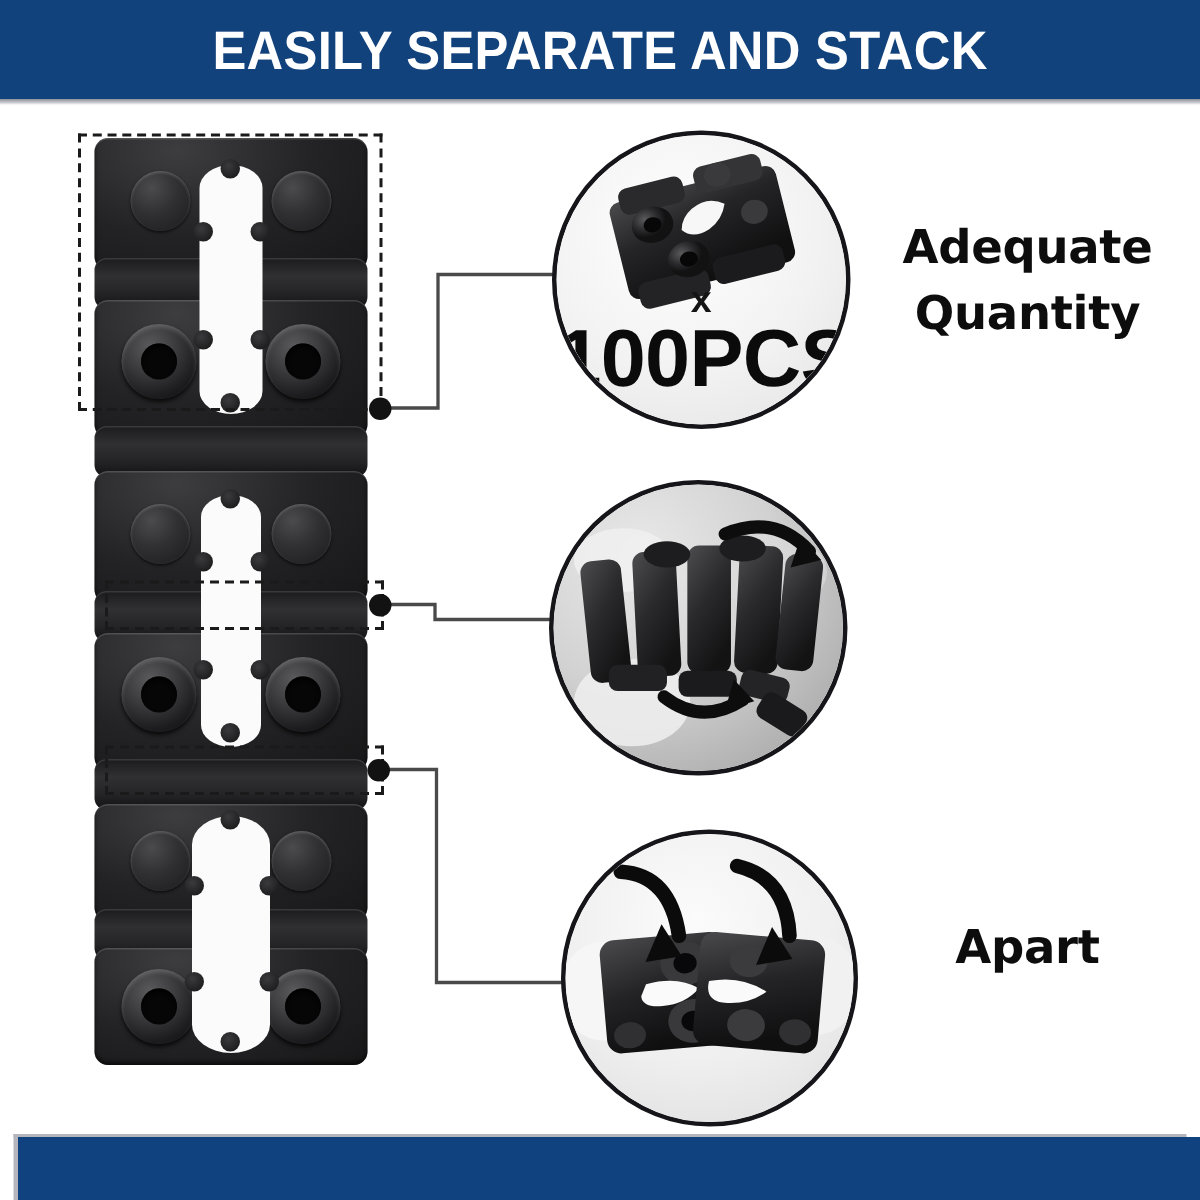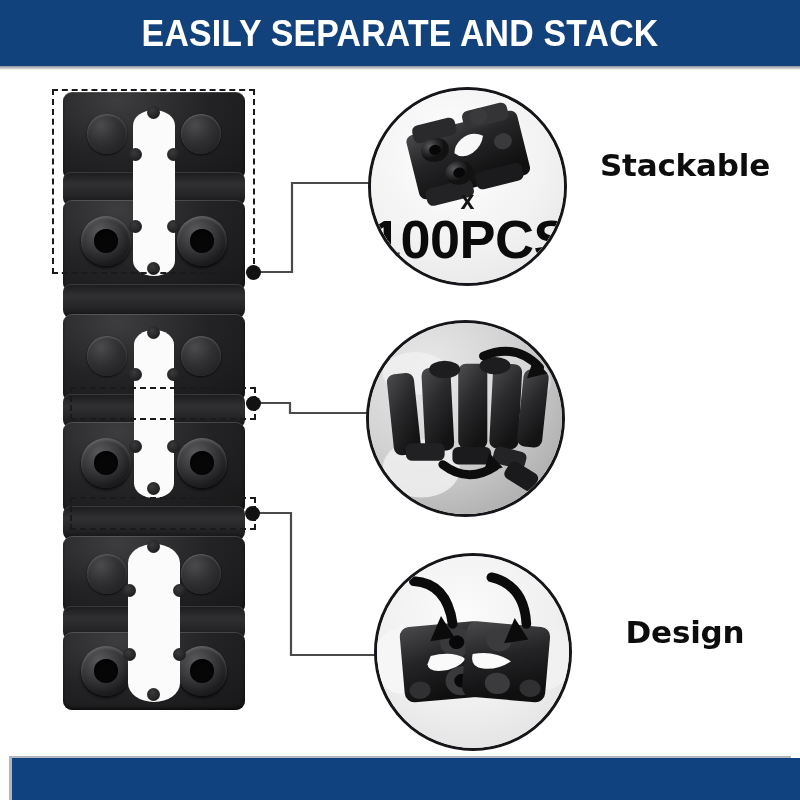--- a/index.html
+++ b/index.html
@@ -428,25 +428,26 @@
 
       <path d="M38 26 q34 2 40 44" fill="none" stroke="#0b0b0b" stroke-width="10" stroke-linecap="round"></path>
       <path d="M66 62 l14 22 l-25 4 z" fill="#0b0b0b"></path>
       <path d="M118 22 q34 8 36 48" fill="none" stroke="#0b0b0b" stroke-width="10" stroke-linecap="round"></path>
       <path d="M142 64 l14 22 l-25 4 z" fill="#0b0b0b"></path>
     </svg>
   </div>
 </div>
 
 <div class="feature-label" style="left:570px;top:143px;">
-  <span>Stackable</span>
+  <span>Adequate</span>
+  <span>Quantity</span>
 </div>
 
 <div class="feature-label" style="left:570px;top:373px;">
 </div>
 
 <div class="feature-label" style="left:570px;top:610px;">
-  <span>Design</span>
+  <span>Apart</span>
 </div>
 
 <div class="band-bottom-wrap">
   <div class="band-bottom"></div>
 </div>
 
 </body></html>

